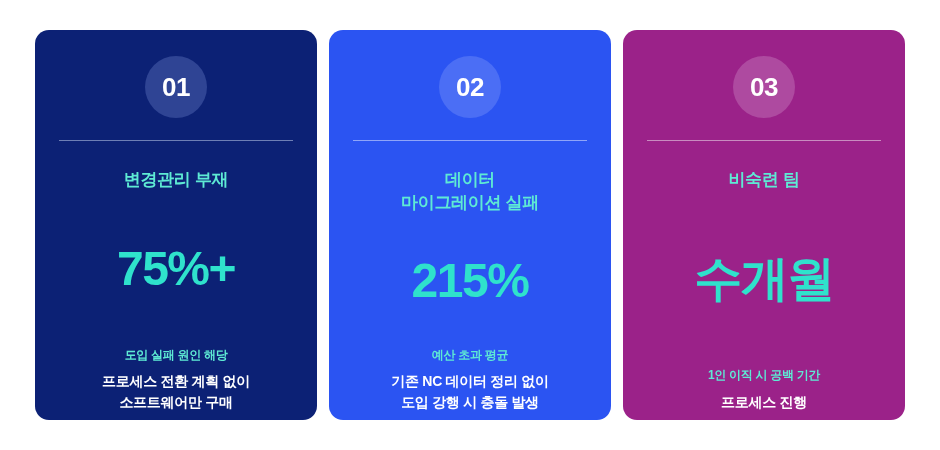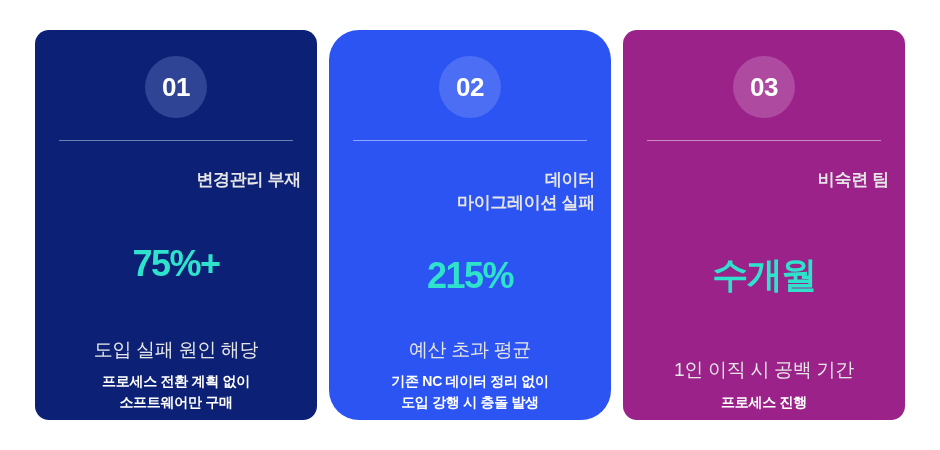--- a/index.html
+++ b/index.html
@@ -22,21 +22,21 @@
     position:relative;
     width:282px;
     height:390px;
     border-radius:14px;
     display:flex;
     flex-direction:column;
     align-items:center;
     overflow:hidden;
   }
   .card-1 { background:#0C2175; }
-  .card-2 { background:#2B54F2;border-radius:30px; }
+  .card-2 { background:#2B54F2; }
   .card-3 { background:#9B2289; }
 
   .badge {
     width:62px; height:62px;
     border-radius:50%;
     display:flex;
     align-items:center;
     justify-content:center;
     margin-top:26px;
     flex:0 0 auto;
@@ -58,56 +58,56 @@
     height:1px;
     margin-top:22px;
     flex:0 0 auto;
   }
   .card-1 .divider { background:#6E7FB5; }
   .card-2 .divider { background:#8FA5F9; }
   .card-3 .divider { background:#C98CC0; }
 
   .title {
     margin-top:28px;
-    color:#e5e5e5;
+    color:#5eead4;
     font-size:17px;
     font-weight:bold;
     line-height:1.35;
-    text-align:right;
+    text-align:center;
     letter-spacing:-0.3px;
     width:250px;
     flex:0 0 auto;
   }
 
   .stat-wrap {
     flex:1 1 auto;
     display:flex;
     align-items:center;
     justify-content:center;
     width:100%;
   }
   .stat {
     color:#2FE2CC;
-    font-size:36px;
+    font-size:48px;
     font-weight:bold;
     line-height:1;
     letter-spacing:-1.5px;
     text-align:center;
   }
 
   .caption {
     margin-bottom:8px;
     width:260px;
     text-align:center;
     flex:0 0 auto;
   }
   .caption-main {
-    color:#e5e5e5;
-    font-size:19px;
-    font-weight:normal;
+    color:#5eead4;
+    font-size:12px;
+    font-weight:bold;
     line-height:1.4;
     letter-spacing:-0.3px;
   }
   .caption-sub {
     margin-top:8px;
     color:#ffffff;
     font-size:14px;
     font-weight:bold;
     line-height:1.45;
     letter-spacing:-0.3px;

